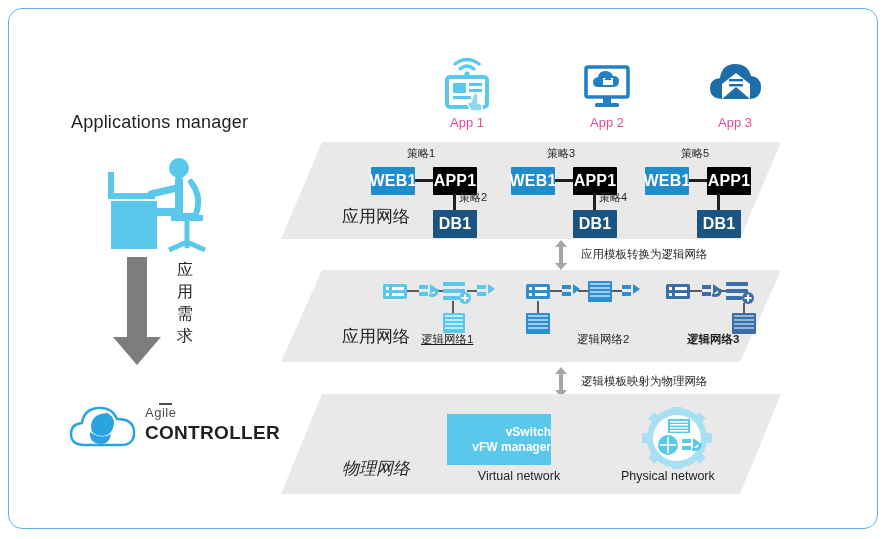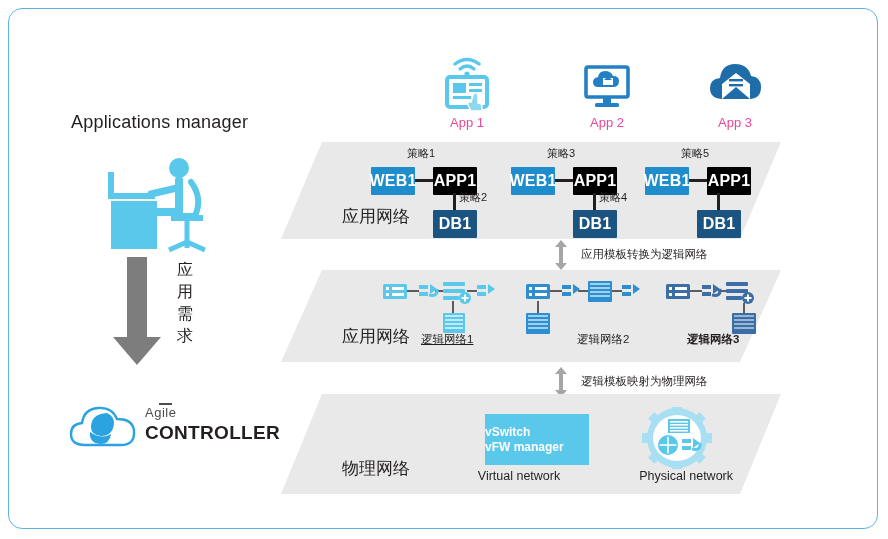--- a/index.html
+++ b/index.html
@@ -43,48 +43,48 @@
   .layer{position:absolute;background:#e9e9e9;}
   .layer .plate{position:absolute;inset:0;background:#e9e9e9;
         -webkit-clip-path:polygon(8.2% 0,100% 0,91.8% 100%,0 100%);
         clip-path:polygon(8.2% 0,100% 0,91.8% 100%,0 100%);}
   #layer-app{left:272px;top:133px;width:500px;height:97px;background:transparent;}
   #layer-log{left:272px;top:261px;width:500px;height:92px;background:transparent;}
   #layer-phy{left:272px;top:385px;width:500px;height:100px;background:transparent;}
   .layer-label{position:absolute;font-size:17px;color:#231f20;white-space:nowrap;}
   #lbl-app{left:333px;top:196px;}
   #lbl-log{left:333px;top:316px;}
-  #lbl-phy{left:333px;top:448px;}
+  #lbl-phy{left:333px;top:448px;font-style:italic;}
 
   
   .node{position:absolute;height:28px;border-radius:1px;color:#fff;
         font-size:16px;font-weight:bold;display:flex;align-items:center;
         justify-content:center;letter-spacing:.2px;}
   .n-web{width:44px;background:#1f8ccb;}
   .n-app{width:44px;background:#000000;}
   .n-db{width:44px;background:#1b5480;}
   .policy{position:absolute;font-size:11px;color:#231f20;white-space:nowrap;}
   .link{position:absolute;background:#231f20;}
 
   
   .dbl-arrow{position:absolute;width:14px;height:30px;}
   .arrow-note{position:absolute;font-size:11.5px;color:#231f20;white-space:nowrap;}
 
   
   .lnet-lbl{position:absolute;font-size:11.5px;color:#231f20;white-space:nowrap;}
 
   
-  #vbox{position:absolute;left:476px;top:405px;width:104px;height:51px;
+  #vbox{position:absolute;left:438px;top:405px;width:104px;height:51px;
         background:#5ac8ea;color:#fff;font-size:12px;font-weight:bold;
-        display:flex;flex-direction:column;align-items:flex-start;
+        display:flex;flex-direction:column;align-items:flex-end;
         justify-content:center;line-height:15px;}
   #vbox-lbl{position:absolute;left:458px;top:460px;width:104px;text-align:center;
         font-size:12.5px;color:#231f20;}
   #gear-icon{position:absolute;left:629px;top:398px;width:78px;height:62px;}
-  #phy-lbl{position:absolute;left:612px;top:460px;width:112px;text-align:right;
+  #phy-lbl{position:absolute;left:612px;top:460px;width:112px;text-align:left;
         font-size:12.5px;color:#231f20;}
 </style>
 </head>
 <body>
 
 <div id="frame">
 
   <div class="abs" id="app-manager-title">Applications manager</div>
 
   <div class="abs" id="person-icon">

